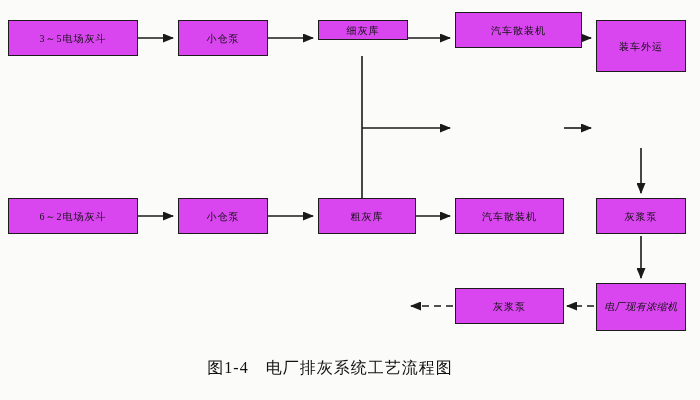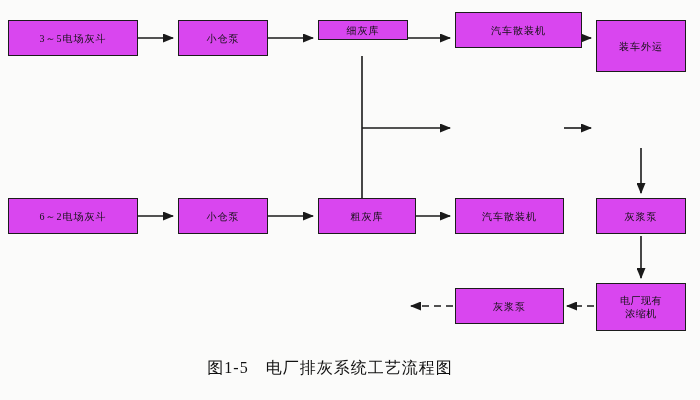--- a/index.html
+++ b/index.html
@@ -19,21 +19,21 @@
     background:#d946ef;
     display:flex;
     align-items:center;
     justify-content:center;
     font-size:10px;
     letter-spacing:1px;
     text-align:center;
     line-height:1.3;
     white-space:nowrap;
   }
-  .box.twolines{flex-direction:column;line-height:1.35;letter-spacing:0.5px;}
+  .box.twolines{flex-direction:row;line-height:1.35;letter-spacing:0.5px;font-style:italic;}
   .caption{
     position:absolute;
     left:0;top:358px;width:660px;
     text-align:center;
     font-size:16px;
     letter-spacing:1px;
   }
 </style>
 </head>
 <body>
@@ -79,15 +79,15 @@
   <div class="box" style="left:318px;top:198px;width:98px;height:36px">粗灰库</div>
   <div class="box" style="left:455px;top:198px;width:109px;height:36px">汽车散装机</div>
   <div class="box" style="left:596px;top:198px;width:90px;height:36px">灰浆泵</div>
 
   <div class="box" style="left:455px;top:288px;width:109px;height:36px">灰浆泵</div>
   <div class="box twolines" style="left:596px;top:283px;width:90px;height:48px">
     <div>电厂现有</div>
     <div>浓缩机</div>
   </div>
 
-  <div class="caption">图1-5　电厂排灰系统工艺流程图</div>
+  <div class="caption">图1-4　电厂排灰系统工艺流程图</div>
 
 </div>
 
 </body></html>

